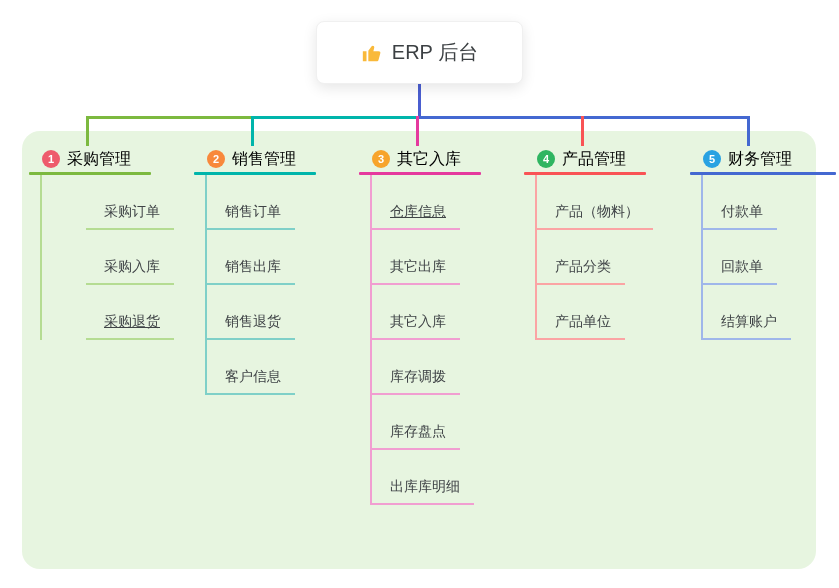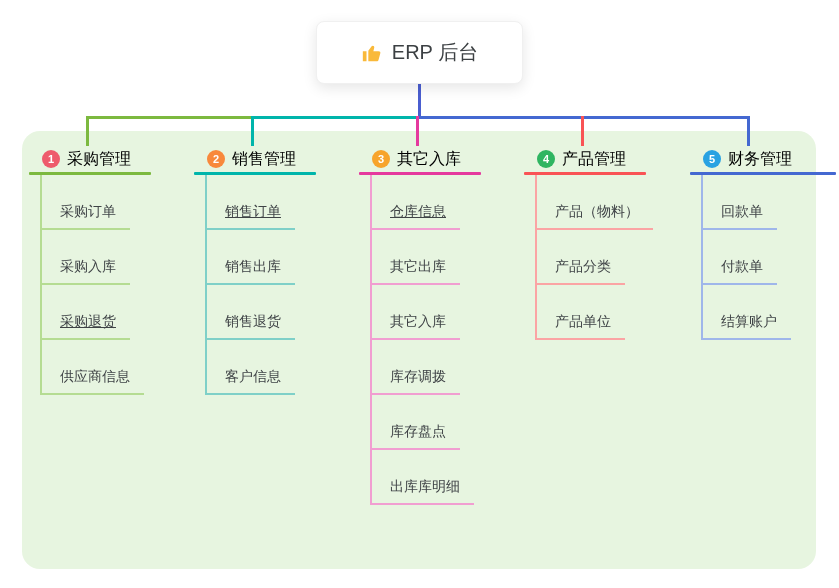--- a/index.html
+++ b/index.html
@@ -76,45 +76,42 @@
     </span>
     <span>ERP 后台</span>
   </div>
 
   <div class="branch p0">
     <div class="topic-row">
       <span class="badge" style="background-color: rgb(238, 91, 108);">1</span>
       <span class="topic-label">采购管理</span>
     </div>
     <div class="topic-underline" style="background-color: rgb(124, 185, 63);"></div>
-    <div class="children" style="border-left-color: rgb(181, 220, 146);">
+    <div class="children" style="border-left-color: rgb(181, 220, 146); padding-left: 44px;">
         <div class="child">
           <span class="child-label" style="border-bottom-color: rgb(181, 220, 146);">采购订单</span>
         </div>
         <div class="child">
           <span class="child-label" style="border-bottom-color: rgb(181, 220, 146);">采购入库</span>
         </div>
         <div class="child">
           <span class="child-label" style="border-bottom-color: rgb(181, 220, 146); text-decoration: underline;">采购退货</span>
-        </div>
-        <div class="child">
-          <span class="child-label" style="border-bottom-color: rgb(181, 220, 146);">供应商信息</span>
         </div>
       </div>
   </div>
 
   <div class="branch p1">
     <div class="topic-row">
       <span class="badge" style="background-color: rgb(248, 137, 60);">2</span>
       <span class="topic-label">销售管理</span>
     </div>
     <div class="topic-underline" style="background-color: rgb(0, 181, 171);"></div>
     <div class="children" style="border-left-color: rgb(127, 208, 200);">
         <div class="child">
-          <span class="child-label" style="border-bottom-color: rgb(127, 208, 200); text-decoration: underline;">销售订单</span>
+          <span class="child-label" style="border-bottom-color: rgb(127, 208, 200);">销售订单</span>
         </div>
         <div class="child">
           <span class="child-label" style="border-bottom-color: rgb(127, 208, 200);">销售出库</span>
         </div>
         <div class="child">
           <span class="child-label" style="border-bottom-color: rgb(127, 208, 200);">销售退货</span>
         </div>
         <div class="child">
           <span class="child-label" style="border-bottom-color: rgb(127, 208, 200);">客户信息</span>
         </div>
@@ -169,24 +166,24 @@
   </div>
 
   <div class="branch p4">
     <div class="topic-row">
       <span class="badge" style="background-color: rgb(41, 162, 226);">5</span>
       <span class="topic-label">财务管理</span>
     </div>
     <div class="topic-underline" style="background-color: rgb(68, 104, 209);"></div>
     <div class="children" style="border-left-color: rgb(159, 182, 234);">
         <div class="child">
-          <span class="child-label" style="border-bottom-color: rgb(159, 182, 234);">回款单</span>
+          <span class="child-label" style="border-bottom-color: rgb(159, 182, 234);">付款单</span>
         </div>
         <div class="child">
-          <span class="child-label" style="border-bottom-color: rgb(159, 182, 234);">付款单</span>
+          <span class="child-label" style="border-bottom-color: rgb(159, 182, 234);">回款单</span>
         </div>
         <div class="child">
           <span class="child-label" style="border-bottom-color: rgb(159, 182, 234);">结算账户</span>
         </div>
       </div>
   </div>
 
 </div>
 
 </body></html>

